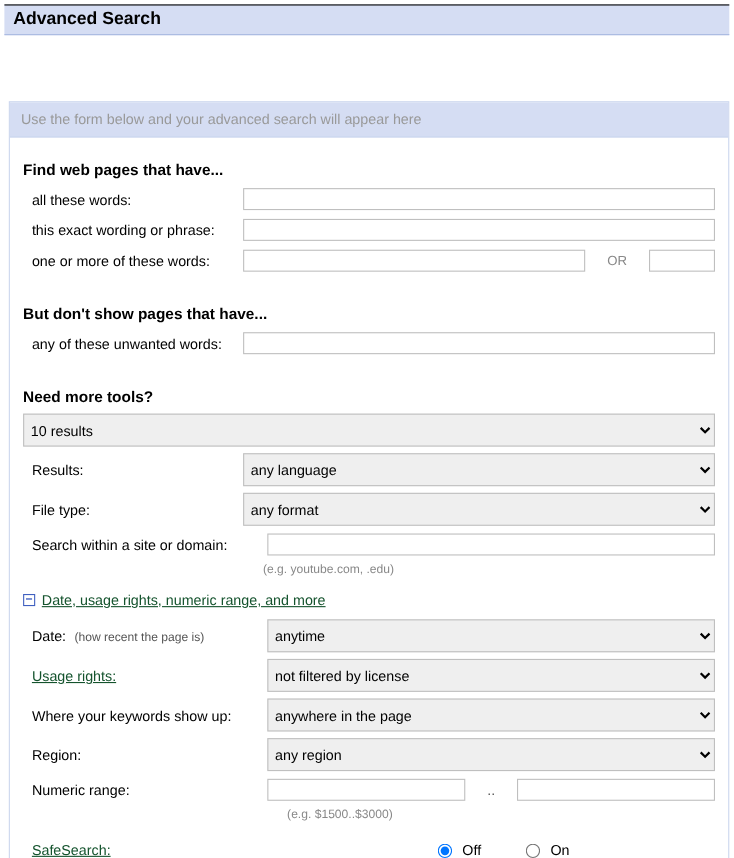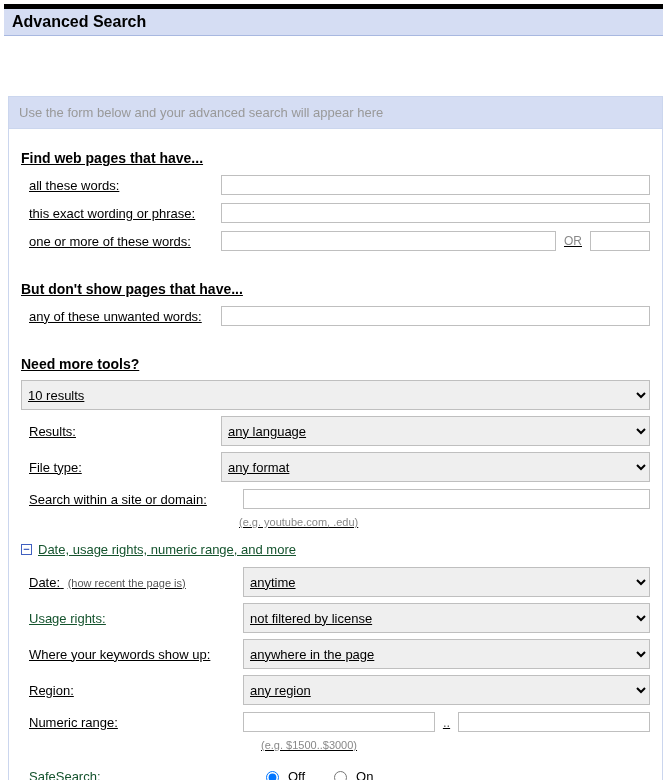--- a/index.html
+++ b/index.html
@@ -6,21 +6,21 @@
   body {
     margin: 0;
     padding: 0;
     font-family: Arial, sans-serif;
     font-size: 13px;
     background: #fff;
     width: 667px;
   }
   .header-bar {
     background: #d5ddf3;
-    border-top: 5px solid #000000;
+    border-top: 1px solid #000000;
     border-bottom: 1px solid #a8b8e0;
     padding: 4px 8px;
     margin: 4px 4px 0 4px;
   }
   .header-bar h1 {
     margin: 0;
     font-size: 16px;
     font-weight: bold;
     color: #000;
   }
@@ -31,21 +31,20 @@
   }
   .query-preview {
     background: #d5ddf3;
     padding: 8px 10px;
     color: #999;
     font-size: 13px;
     border-bottom: 1px solid #cbd6ee;
   }
   .section {
     padding: 13px 12px 2px 12px;
-    text-decoration: underline;
   }
   .section-title {
     font-size: 14px;
     font-weight: bold;
     margin: 8px 0 8px 0;
   }
   .row {
     display: flex;
     align-items: center;
     margin-bottom: 6px;
@@ -54,21 +53,22 @@
   .row .lbl {
     width: 200px;
     padding-left: 8px;
     font-size: 13px;
     flex-shrink: 0;
   }
   .row .ctrl {
     flex: 1;
     display: flex;
     align-items: center;
-    gap: 6px;
+    gap: 18px;
+    justify-content: center;
   }
   .txt {
     width: 100%;
     height: 20px;
     border: 1px solid #bfbfbf;
     padding: 2px 4px;
     font-size: 13px;
   }
   .sel {
     border: 1px solid #bfbfbf;

